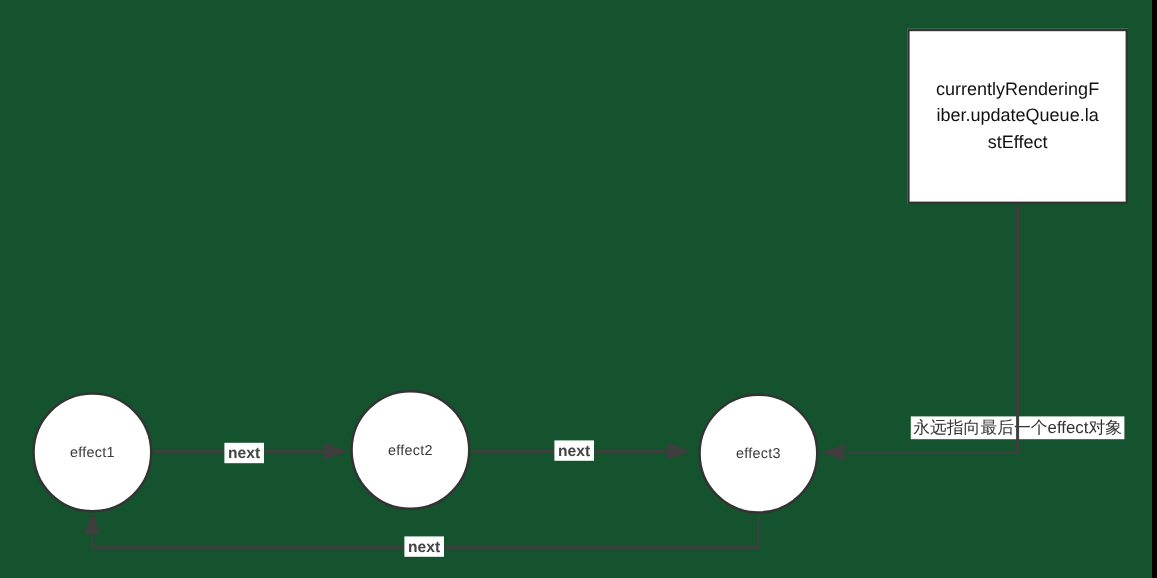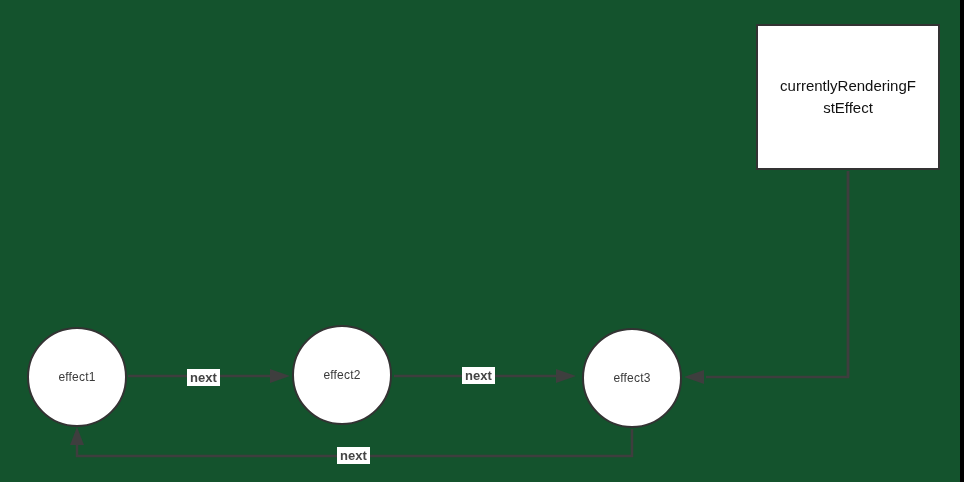--- a/index.html
+++ b/index.html
@@ -106,35 +106,37 @@
     <g fill="#3e3e3e" stroke="none">
       <polygon points="290,376 270,369 270,383"></polygon>
       <polygon points="576,376 556,369 556,383"></polygon>
       <polygon points="684,377 704,370 704,384"></polygon>
       <polygon points="77,427 70,445 84,445"></polygon>
     </g>
   </svg>
 
   <div class="pointer-box">
     <div class="line">currentlyRenderingF</div>
+    <div class="line">iber.updateQueue.la</div>
     <div class="line">stEffect</div>
   </div>
 
   <div class="node" id="node-effect1">
     <span class="node-label">effect1</span>
   </div>
   <div class="node" id="node-effect2">
     <span class="node-label">effect2</span>
   </div>
   <div class="node" id="node-effect3">
     <span class="node-label">effect3</span>
   </div>
 
   <div class="edge-label" id="edge-label-1">next</div>
   <div class="edge-label" id="edge-label-2">next</div>
   <div class="edge-label" id="edge-label-3">next</div>
 
+  <div class="annotation">永远指向最后一个effect对象</div>
 
   <svg class="layer layer-over" viewBox="0 0 964 482">
     <line x1="848" y1="171" x2="848" y2="377" stroke="#3e3e3e" stroke-width="2.5"></line>
   </svg>
 
 </div>
 
 </body></html>

